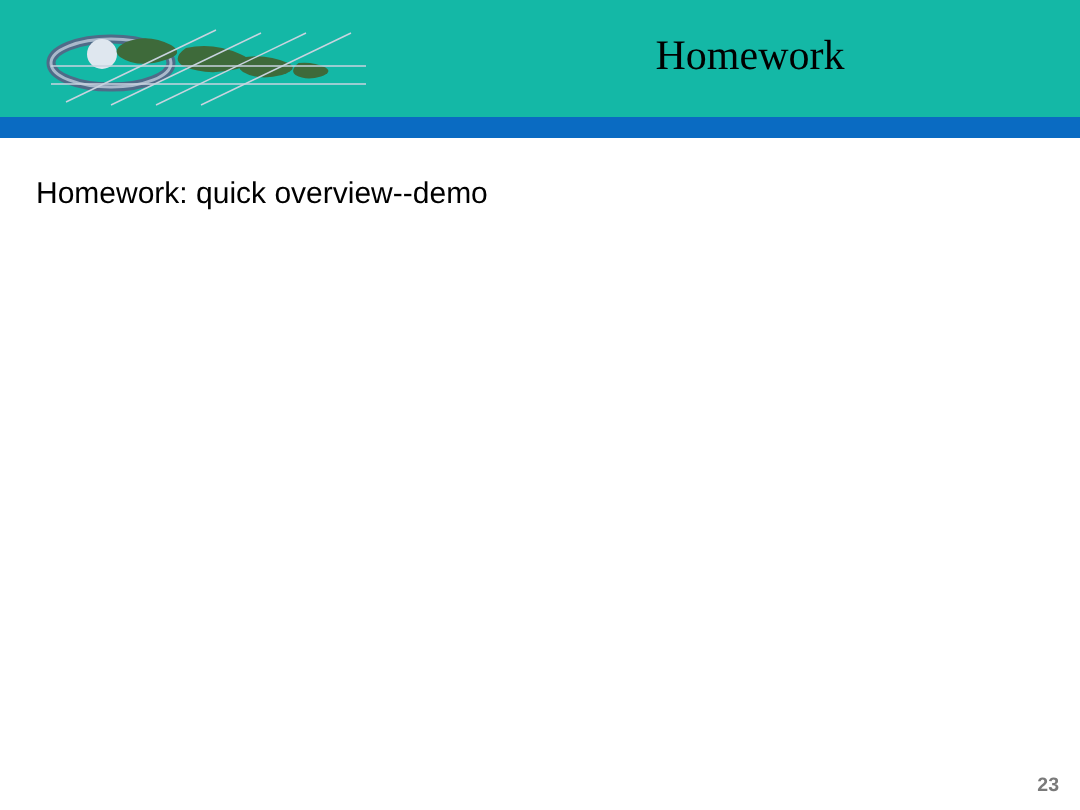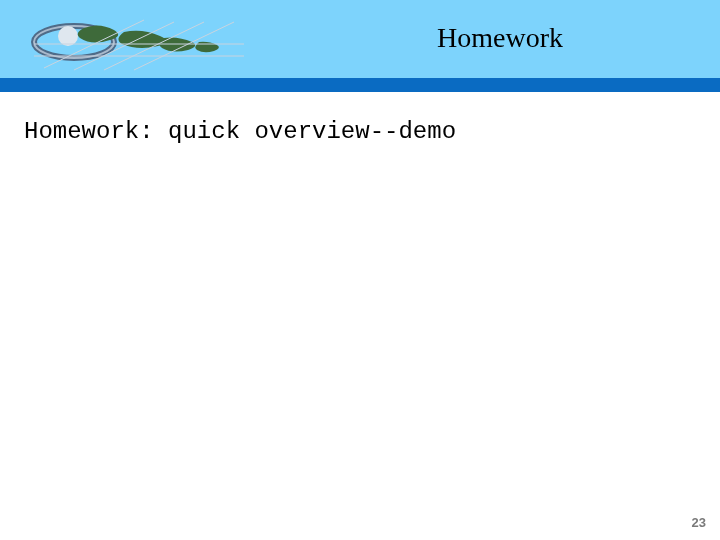--- a/index.html
+++ b/index.html
@@ -17,21 +17,21 @@
     height: 540px;
     position: relative;
     background: #ffffff;
   }
   .header-band {
     position: absolute;
     top: 0;
     left: 0;
     width: 720px;
     height: 78px;
-    background: #7dd3fc;
+    background: #14b8a6;
     border-bottom: 1px solid #b7c2d0;
   }
   .blue-bar {
     position: absolute;
     top: 78px;
     left: 0;
     width: 720px;
     height: 14px;
     background: #0a6bc2;
   }
@@ -49,23 +49,23 @@
     width: 400px;
     text-align: center;
     font-size: 28px;
     color: #000000;
     font-family: "Times New Roman", Times, serif;
   }
   .body-text {
     position: absolute;
     top: 118px;
     left: 24px;
-    font-size: 24px;
+    font-size: 20px;
     color: #000000;
-    font-family: Liberation Mono, monospace;
+    font-family: Liberation Sans, sans-serif;
     text-align: center;
   }
   .page-num {
     position: absolute;
     right: 14px;
     bottom: 10px;
     font-size: 13px;
     color: #7a7a7a;
     font-family: Arial, Helvetica, sans-serif;
     font-weight: bold;

